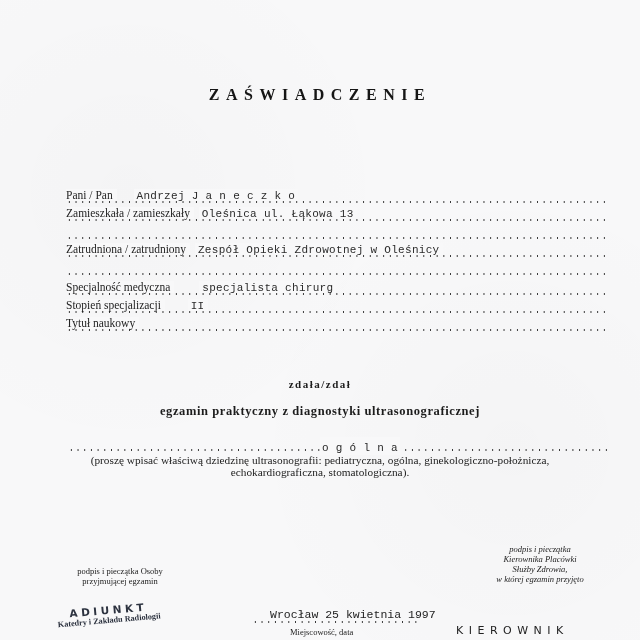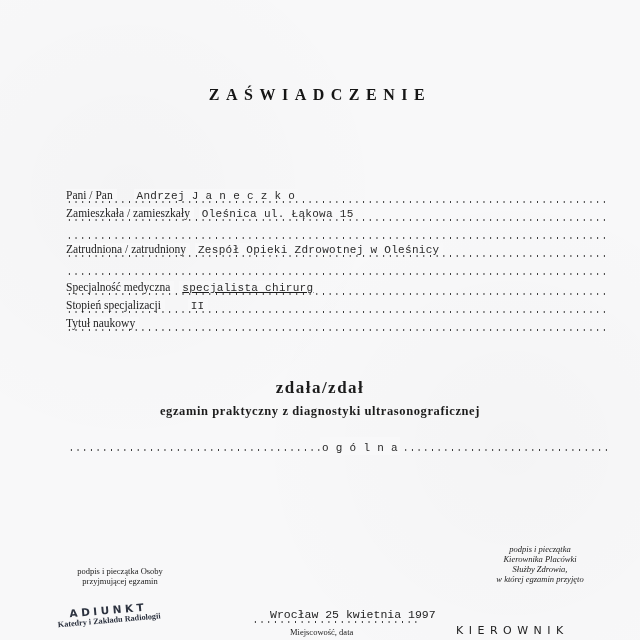--- a/index.html
+++ b/index.html
@@ -34,21 +34,21 @@
     }
     .typed {
       font-family: "Liberation Mono", "DejaVu Sans Mono", monospace;
       font-size: 11px; color: #2a2a2a; letter-spacing: 0.3px;
     }
     .labelwrap { background: #f8f8f9; padding-right: 4px; position: relative; z-index: 1; margin-top: 44px; }
     .valuewrap { background: #f8f8f9; position: relative; z-index: 1; padding: 0 3px; }
     .centered {
       position: absolute; left: 0; width: 640px; text-align: center;
     }
-    .passed { top: 378px; font-size: 17px; font-weight: bold; letter-spacing: 1.5px; }
+    .passed { top: 378px; font-size: 11px; font-weight: bold; letter-spacing: 1.5px; }
     .exam { top: 404px; font-size: 12.5px; font-weight: bold; letter-spacing: 0.6px; }
     .field-line {
       position: absolute; left: 68px; width: 540px; top: 438px; height: 14px;
     }
     .field-line .dots {
       position: absolute; left: 0; right: 0; bottom: 1px; height: 2px;
       background-image: radial-gradient(circle, #333 0.7px, transparent 0.9px);
       background-size: 6.7px 2px; background-repeat: repeat-x;
     }
     .field-line .val {
@@ -94,41 +94,41 @@
 
   <div class="row" style="top:189px;">
     <div class="dots"></div>
     <span class="labelwrap"><span class="label">Pani / Pan</span></span>
     <span class="valuewrap" style="margin-left:14px;"><span class="typed">Andrzej J a n e c z k o</span></span>
   </div>
 
   <div class="row" style="top:207px;">
     <div class="dots"></div>
     <span class="labelwrap"><span class="label">Zamieszkała / zamieszkały</span></span>
-    <span class="valuewrap" style="margin-left:2px;"><span class="typed">Oleśnica ul. Łąkowa 15</span></span>
+    <span class="valuewrap" style="margin-left:2px;"><span class="typed">Oleśnica ul. Łąkowa 13</span></span>
   </div>
 
   <div class="row" style="top:225px;">
     <div class="dots"></div>
   </div>
 
   <div class="row" style="top:243px;">
     <div class="dots"></div>
     <span class="labelwrap"><span class="label">Zatrudniona / zatrudniony</span></span>
     <span class="valuewrap" style="margin-left:2px;"><span class="typed">Zespół Opieki Zdrowotnej w Oleśnicy</span></span>
   </div>
 
   <div class="row" style="top:261px;">
     <div class="dots"></div>
   </div>
 
   <div class="row" style="top:281px;">
     <div class="dots"></div>
     <span class="labelwrap"><span class="label">Specjalność medyczna</span></span>
-    <span class="valuewrap" style="margin-left:2px;text-decoration:underline;"><span class="typed">specjalista chirurg</span></span>
+    <span class="valuewrap" style="margin-left:22px;"><span class="typed">specjalista chirurg</span></span>
   </div>
 
   <div class="row" style="top:317px;">
     <div class="dots"></div>
     <span class="labelwrap"><span class="label">Tytuł naukowy</span></span>
   </div>
 
   <div class="row" style="top:299px;">
     <div class="dots"></div>
     <span class="labelwrap"><span class="label">Stopień specjalizacji</span></span>
@@ -136,20 +136,24 @@
   </div>
 
   <div class="centered passed">zdała/zdał</div>
   <div class="centered exam">egzamin praktyczny z diagnostyki ultrasonograficznej</div>
 
   <div class="field-line">
     <div class="dots"></div>
     <span class="val"><span class="typed">o g ó l n a</span></span>
   </div>
 
+  <div class="centered hint">
+    <div>(proszę wpisać właściwą dziedzinę ultrasonografii: pediatryczna, ogólna, ginekologiczno-położnicza,</div>
+    <div>echokardiograficzna, stomatologiczna).</div>
+  </div>
 
   <div class="sig sig-left">
     <div>podpis i pieczątka Osoby</div>
     <div>przyjmującej egzamin</div>
   </div>
 
   <div class="sig sig-right">
     <div>podpis i pieczątka</div>
     <div>Kierownika Placówki</div>
     <div>Służby Zdrowia,</div>

